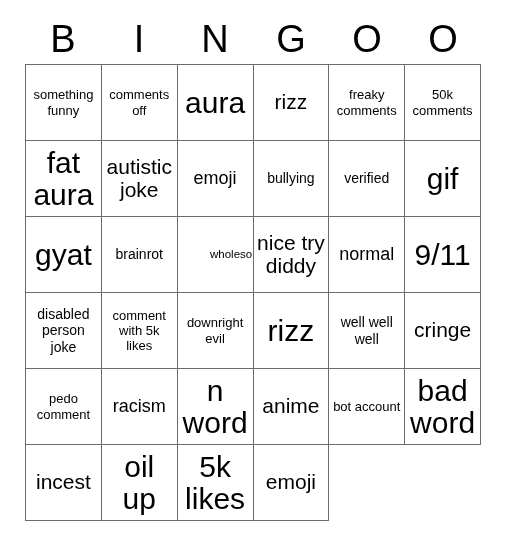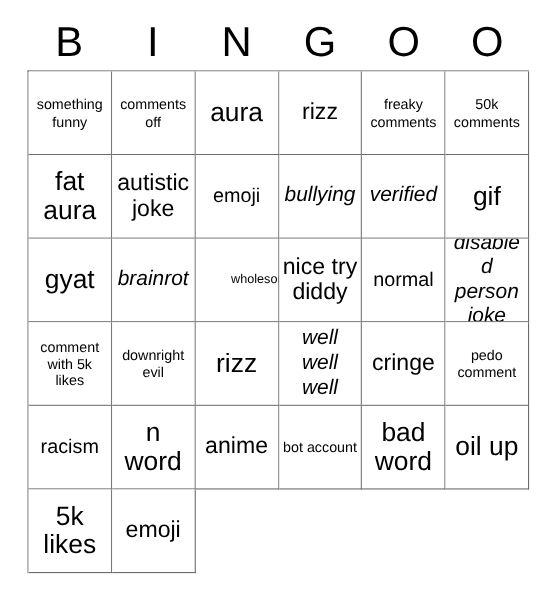--- a/index.html
+++ b/index.html
@@ -78,24 +78,24 @@
     line-height: 1.06;
     color: #000000;
     word-wrap: break-word;
     font-family: "Liberation Sans", sans-serif;
     font-weight: 400;
   }
 
   
   .fs-xs  { font-size: 11.5px; line-height: 1.18; margin-left: 48px; }
   .fs-s   { font-size: 13px;   line-height: 1.18; }
-  .fs-m   { font-size: 19px;   line-height: 1.16; font-style: italic; }
+  .fs-m   { font-size: 14px;   line-height: 1.16; }
   .fs-l   { font-size: 18px;   line-height: 1.12; }
   .fs-xl  { font-size: 21px;   line-height: 1.08; }
-  .fs-xxl { font-size: 24px;   line-height: 1.05; }
+  .fs-xxl { font-size: 30px;   line-height: 1.05; }
 </style>
 </head>
 <body>
 
 <div class="card">
 
   <div class="header-row">
     <div class="header-letter">B</div>
     <div class="header-letter">I</div>
     <div class="header-letter">N</div>
@@ -154,20 +154,23 @@
         <span class="cell-text fs-xs">wholesome</span>
       </div>
     <div class="cell">
         <span class="cell-text fs-xl">nice try diddy</span>
       </div>
     <div class="cell">
         <span class="cell-text fs-l">normal</span>
       </div>
 
     <div class="cell">
+        <span class="cell-text fs-xxl">9/11</span>
+      </div>
+    <div class="cell">
         <span class="cell-text fs-m">disabled person joke</span>
       </div>
     <div class="cell">
         <span class="cell-text fs-s">comment with 5k likes</span>
       </div>
     <div class="cell">
         <span class="cell-text fs-s">downright evil</span>
       </div>
     <div class="cell">
         <span class="cell-text fs-xxl">rizz</span>
@@ -190,20 +193,23 @@
       </div>
     <div class="cell">
         <span class="cell-text fs-xl">anime</span>
       </div>
 
     <div class="cell">
         <span class="cell-text fs-s">bot account</span>
       </div>
     <div class="cell">
         <span class="cell-text fs-xxl">bad word</span>
+      </div>
+    <div class="cell">
+        <span class="cell-text fs-xl">incest</span>
       </div>
     <div class="cell">
         <span class="cell-text fs-xxl">oil up</span>
       </div>
     <div class="cell">
         <span class="cell-text fs-xxl">5k likes</span>
       </div>
     <div class="cell">
         <span class="cell-text fs-xl">emoji</span>
       </div>

